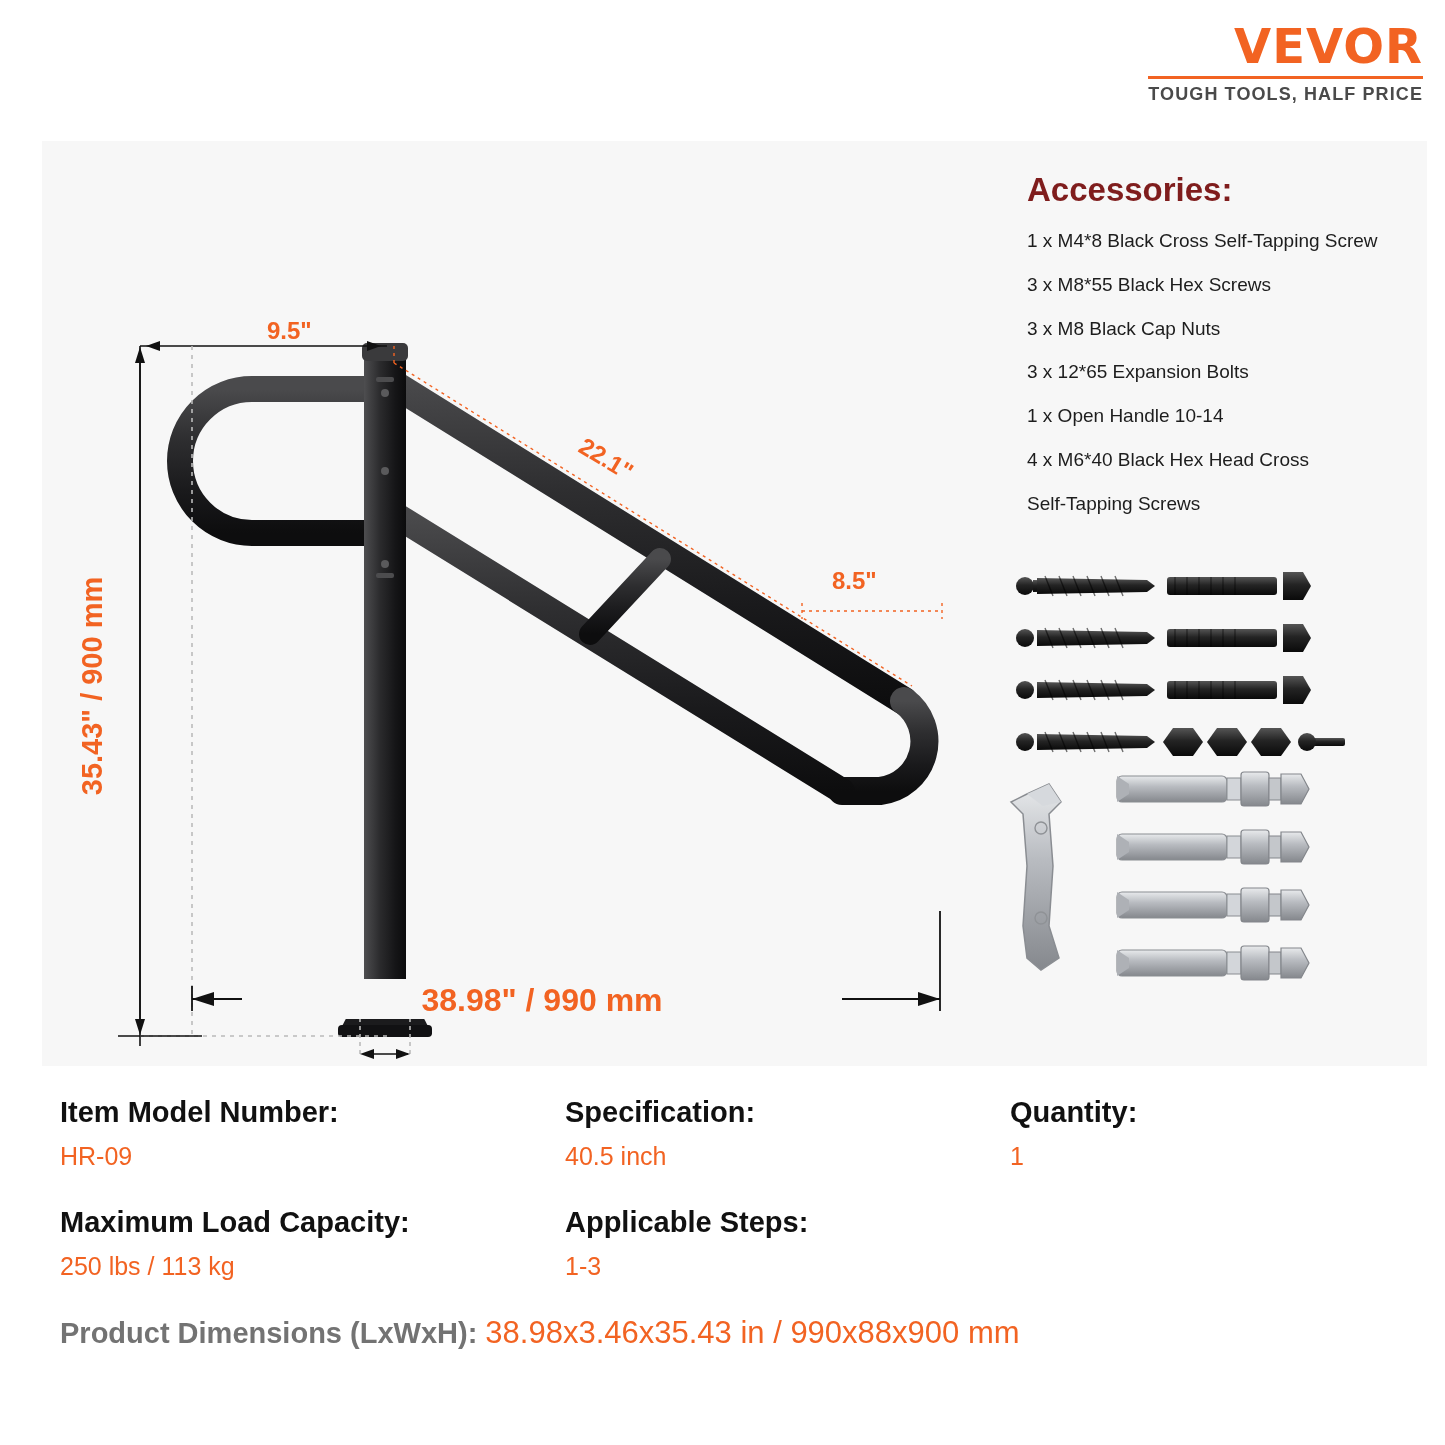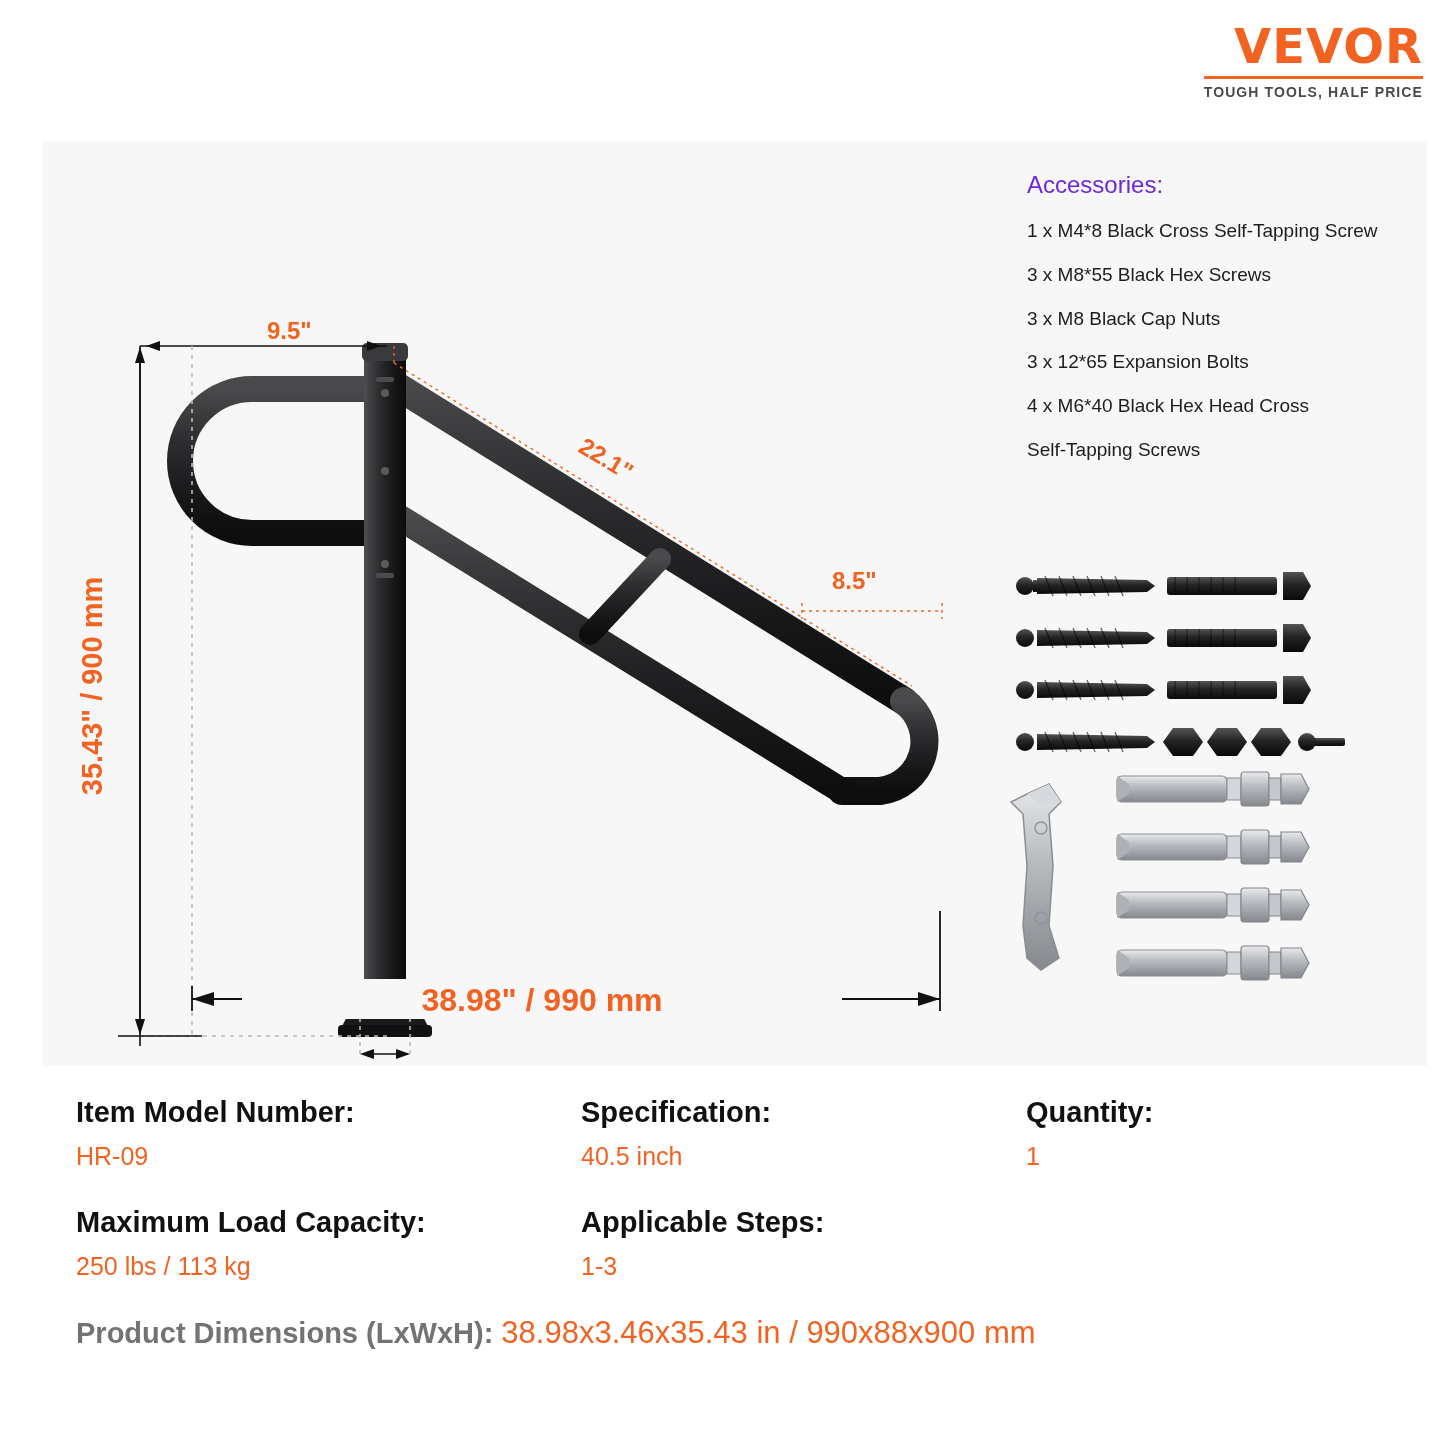--- a/index.html
+++ b/index.html
@@ -11,41 +11,41 @@
   }
   .page { position: relative; width: 1445px; height: 1107px; background: #fff; margin-left: 12px; }
 
   
   .brand { position: absolute; top: 22px; right: 34px; text-align: right; }
   .brand-name {
     font-size: 48px; font-weight: 700; color: #f26322; letter-spacing: 1px;
     line-height: 1; font-family: "DejaVu Sans", sans-serif;
   }
   .brand-rule { height: 3px; background: #f26322; margin: 6px 0 5px; width: 100%; }
-  .brand-tag { font-size: 14px; font-weight: 700; color: #4a4a4a; letter-spacing: 1.1px; }
+  .brand-tag { font-size: 18px; font-weight: 700; color: #4a4a4a; letter-spacing: 1.1px; }
 
   
   .panel {
     position: absolute; left: 30px; top: 141px; width: 1385px; height: 925px;
     background: #f7f7f7;
   }
 
   
   .acc { position: absolute; left: 985px; top: 30px; width: 400px; }
-  .acc-title { font-size: 24px; font-weight: 400; color: #6d28d9; margin-bottom: 20px; }
+  .acc-title { font-size: 33px; font-weight: 700; color: #7f1d1d; margin-bottom: 20px; }
   .acc-item { font-size: 19px; color: #1d1d1d; margin-bottom: 20px; line-height: 1.25; }
 
   
   .hw { position: absolute; left: 955px; top: 425px; width: 420px; height: 455px; }
 
   
   .drawing { position: absolute; left: 0; top: 0; width: 960px; height: 925px; }
 
   
-  .specs { position: absolute; left: 64px; top: 1095px; width: 1350px; }
+  .specs { position: absolute; left: 48px; top: 1095px; width: 1350px; }
   .spec-row { display: flex; margin-bottom: 34px; }
   .spec-cell { flex: 0 0 auto; }
   .spec-cell.c1 { width: 505px; }
   .spec-cell.c2 { width: 445px; }
   .spec-cell.c3 { width: 380px; }
   .spec-label { font-size: 29px; font-weight: 700; color: #111; line-height: 1.2; }
   .spec-label .sub { font-size: 16px; font-weight: 700; }
   .spec-value { font-size: 25px; color: #f26322; margin-top: 12px; }
   .dims { display: flex; align-items: baseline; margin-top: 4px; }
   .dims-label { font-size: 29px; font-weight: 700; color: #737373; }
@@ -164,20 +164,21 @@
         <text class="dim-text" x="500" y="870" font-size="32" text-anchor="middle">38.98" / 990 mm</text>
       </svg>
     </div>
 
     <div class="acc">
       <div class="acc-title">Accessories:</div>
       <div class="acc-item">1 x M4*8 Black Cross Self-Tapping Screw</div>
       <div class="acc-item">3 x M8*55 Black Hex Screws</div>
       <div class="acc-item">3 x M8 Black Cap Nuts</div>
       <div class="acc-item">3 x 12*65 Expansion Bolts</div>
+      <div class="acc-item">1 x Open Handle 10-14</div>
       <div class="acc-item">4 x M6*40 Black Hex Head Cross</div>
       <div class="acc-item">Self-Tapping Screws</div>
     </div>
 
     <div class="hw">
       <svg width="420" height="455" viewBox="0 0 420 455" xmlns="http://www.w3.org/2000/svg">
         <defs>
           <linearGradient id="blk" x1="0" y1="0" x2="0" y2="1">
             <stop offset="0%" stop-color="#555"></stop>
               <stop offset="45%" stop-color="#242424"></stop>

